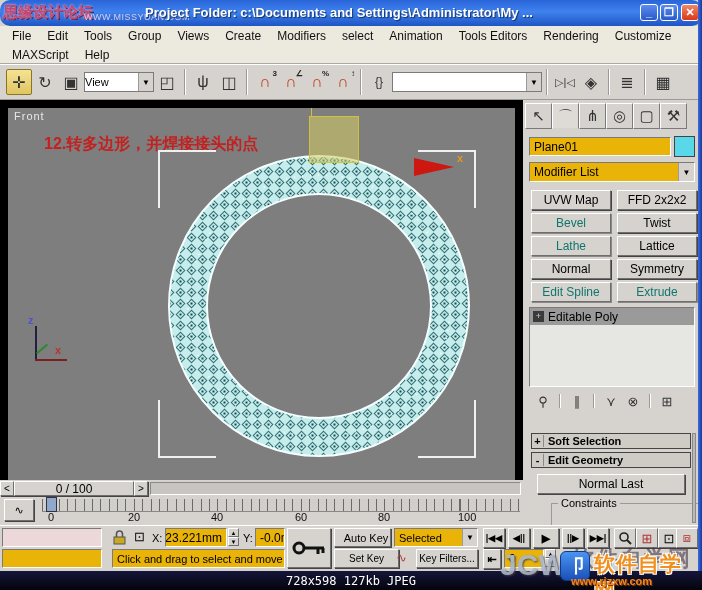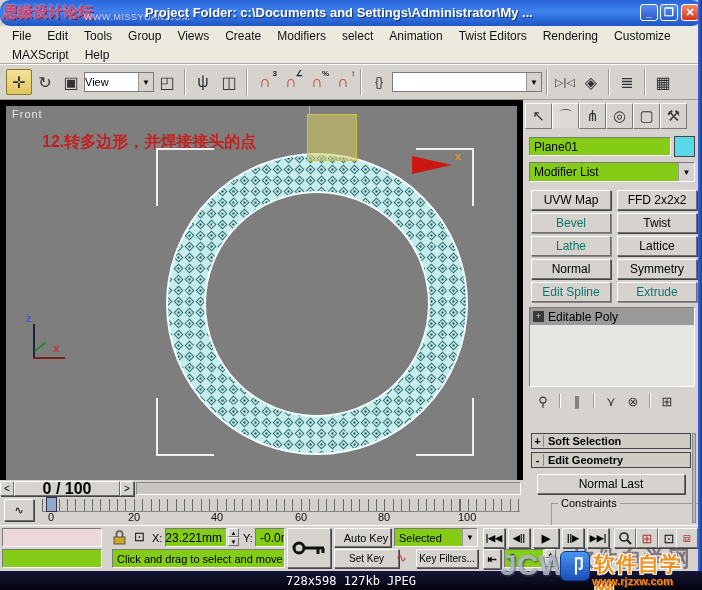--- a/index.html
+++ b/index.html
@@ -34,61 +34,61 @@
   .ticon { width:26px; height:26px; display:flex; align-items:center; justify-content:center;
     font-size:16px; color:#333; }
   .ticon.active { background:linear-gradient(#f4e296,#e0c560); border:1px solid #8a7520; border-radius:2px; }
   .magnet { color:#c03818; font-weight:bold; position:relative; }
   .magnet .badge { position:absolute; right:1px; top:0; font-size:8px; color:#222; font-weight:bold; }
   .tdrop { height:20px; background:#fff; border:1px solid #7a7a7a; display:flex; align-items:center; font-size:11px; }
   .tdrop .dbtn { margin-left:auto; width:15px; height:100%; background:#d6d3ce; border-left:1px solid #9a9a9a;
     font-size:8px; display:flex; align-items:center; justify-content:center; }
 
   
-  .viewport { left:0; top:100px; width:523px; height:388px; background:#7e7e7e; border:6px solid #000000;padding-left:7px; }
+  .viewport { left:0; top:100px; width:523px; height:388px; background:#7e7e7e; border:8px solid #000000;padding-left:7px; }
   .vp-label { left:6px; top:2px; color:#e8e8e8; font-size:11px; letter-spacing:1px; }
   .vp-note { left:36px; top:26px; color:#c42020; font-size:16px; font-weight:bold; white-space:nowrap; }
   .bracket { border-color:#f0f0f0; border-style:solid; width:58px; height:58px; }
   .gizmo-rect { left:301px; top:8px; width:50px; height:47px; background:rgba(214,204,96,.55); border:1px solid #cfc23e; }
   .gizmo-vline { left:303px; top:0; width:1px; height:9px; background:#cfc23e; }
   .x-arrow { left:406px; top:50px; width:0; height:0; border-top:9px solid transparent;
     border-bottom:9px solid transparent; border-left:40px solid #cc1810; }
   .x-arrow-label { left:449px; top:44px; color:#e09a20; font-size:11px; font-weight:bold; }
   .tripod-z { left:20px; top:206px; color:#5050d0; font-size:11px; font-weight:bold; }
   .tripod-x { left:47px; top:236px; color:#c03030; font-size:11px; font-weight:bold; }
   .tp-line { background:#202040; }
 
   
   .cpanel { left:523px; top:100px; width:175px; height:425px; background:#d6d3ce; }
   .tabs { left:2px; top:3px; display:flex; }
   .tab { width:27px; height:26px; border:1px solid; border-color:#fff #7a7a7a #7a7a7a #fff;
     display:flex; align-items:center; justify-content:center; font-size:15px; color:#333; background:#d6d3ce; }
   .tab.selected { border-bottom-color:#d6d3ce; background:#dedbd6; }
-  .field { background:#84cc16; border:1px solid; border-color:#7a7a7a #fff #fff #7a7a7a; font-size:12px;
+  .field { background:#eab308; border:1px solid; border-color:#7a7a7a #fff #fff #7a7a7a; font-size:12px;
     display:flex; align-items:center; padding:0 4px; }
   .swatch { background:#58d8e8; border:1px solid #444; }
   .btn3d { background:#d6d3ce; border:1px solid; border-color:#fff #6e6e6e #6e6e6e #fff;
     box-shadow:1px 1px 0 #444; font-size:12px; color:#000; display:flex; align-items:center; justify-content:center; }
   .btn3d.disabled { color:#0f766e; box-shadow:1px 1px 0 #888; }
   .stackbox { background:#e6e6e2; border:1px solid; border-color:#7a7a7a #fff #fff #7a7a7a; }
   .stackrow { height:17px; background:#9a9a9a; color:#000; display:flex; align-items:center; font-size:12px; }
   .expicon { width:11px; height:11px; background:#3a3a3a; color:#d0d0d0; font-size:9px; line-height:10px;
     text-align:center; margin:0 4px 0 3px; }
   .stacktool { display:flex; align-items:center; gap:2px; }
   .stkicon { width:20px; height:18px; display:flex; align-items:center; justify-content:center; font-size:13px; color:#333; }
   .rollout { height:16px; border:1px solid #444; background:#cfccc6; display:flex; align-items:center;
     font-weight:bold; font-size:11px; }
   .rollout .pm { width:12px; text-align:center; border-right:1px solid #888; margin-right:4px; font-weight:bold; }
   .groupbox { border:1px solid #9a9a9a; border-bottom:none; }
   .grouplegend { position:absolute; top:-7px; left:6px; background:#d6d3ce; padding:0 3px; font-size:11px; }
 
   
   .timeslider { left:0; top:480px; width:523px; height:17px; background:#d6d3ce; display:flex; align-items:center; }
   .ts-arrow { width:14px; height:15px; font-size:10px; }
-  .ts-handle { width:106px; height:15px; font-weight:bold; font-size:16px; }
+  .ts-handle { width:120px; height:15px; font-weight:normal; font-size:12px; }
   .ts-track { flex:1; height:13px; margin:0 2px; background:#c8c5c0; border:1px solid; border-color:#8a8a8a #fff #fff #8a8a8a; }
   .trackbar { left:0; top:497px; width:523px; height:28px; background:#d6d3ce; }
   .ruler { left:42px; top:2px; width:478px; height:13px; background:#d2cfca;
     background-image:repeating-linear-gradient(90deg,#6a6a6a 0 1px,transparent 1px 8.35px); border-bottom:1px solid #888; }
   .tick-label { top:14px; font-size:11px; color:#111; }
   .tb-handle { left:46px; top:0; width:11px; height:15px; background:#90a8cc; border:1px solid #334; }
 
   
   .statusbar { left:0; top:525px; width:702px; height:46px; background:#d6d3ce; border-top:1px solid #fff; }
   .srow-label { font-size:11px; color:#000; }
@@ -106,21 +106,21 @@
   
   .wmk { pointer-events:none; }
   .wmk-jcw { left:500px; top:548px; font-size:30px; font-weight:bold; color:#aab6c8; opacity:.9;
     text-shadow:1px 1px 2px #444; }
   .wmk-shadowtext { left:572px; top:544px; font-size:22px; font-weight:bold; color:#3a2a3a; opacity:.55; letter-spacing:2px; }
   .wmk-logo { left:560px; top:551px; width:30px; height:30px; border-radius:6px;
     background:linear-gradient(#4a94f0,#1a50b8); color:#fff; font-weight:bold; font-size:18px;
     display:flex; align-items:center; justify-content:center; border:1px solid #0c3a8a; }
   .wmk-name { left:594px; top:550px; font-size:21px; font-weight:bold; color:#f09020;
     text-shadow:-1px -1px 0 #fff,1px -1px 0 #fff,-1px 1px 0 #fff,1px 1px 0 #fff; letter-spacing:1px; }
-  .wmk-url { left:592px; top:575px; font-size:11px; font-weight:bold; color:#f08820;
+  .wmk-url { left:571px; top:575px; font-size:11px; font-weight:bold; color:#f08820;
     text-shadow:1px 1px 0 #803808;text-align:center; }
   .right-border { left:698px; top:0; width:4px; height:571px; background:linear-gradient(90deg,#3a6ae0,#1a3a9a); }
 </style>
 </head>
 <body>
 
 <div id="app">
 
   <div class="abs titlebar">
     <span class="abs wm-forum">思缘设计论坛</span>
@@ -135,21 +135,21 @@
     <div class="menurow" style="top:0;">
       <span class="menuitem">File</span>
       <span class="menuitem">Edit</span>
       <span class="menuitem">Tools</span>
       <span class="menuitem">Group</span>
       <span class="menuitem">Views</span>
       <span class="menuitem">Create</span>
       <span class="menuitem">Modifiers</span>
       <span class="menuitem">select</span>
       <span class="menuitem">Animation</span>
-      <span class="menuitem">Twist Editors</span>
+      <span class="menuitem">Tools Editors</span>
       <span class="menuitem">Rendering</span>
       <span class="menuitem">Customize</span>
     </div>
     <div class="menurow" style="top:19px;">
       <span class="menuitem">MAXScript</span>
       <span class="menuitem">Help</span>
     </div>
   </div>
 
   <div class="abs toolbar">

